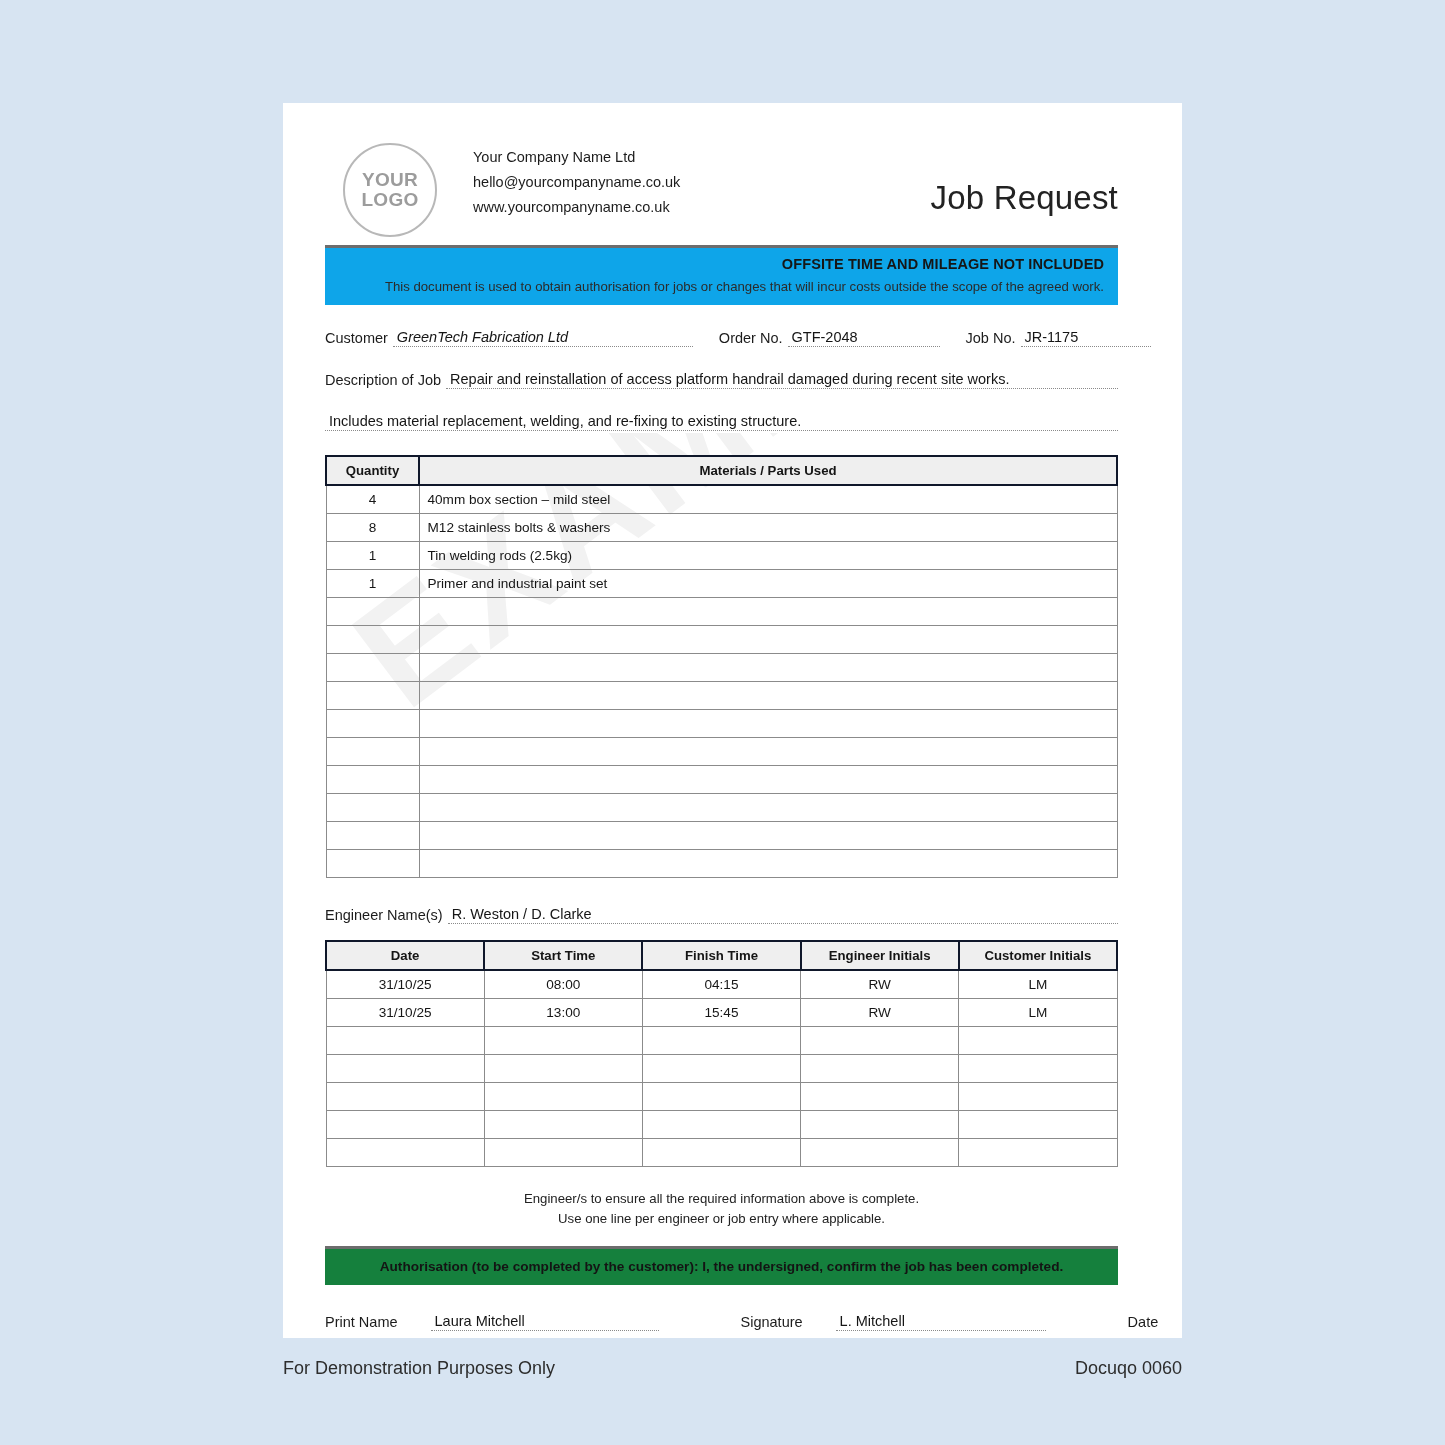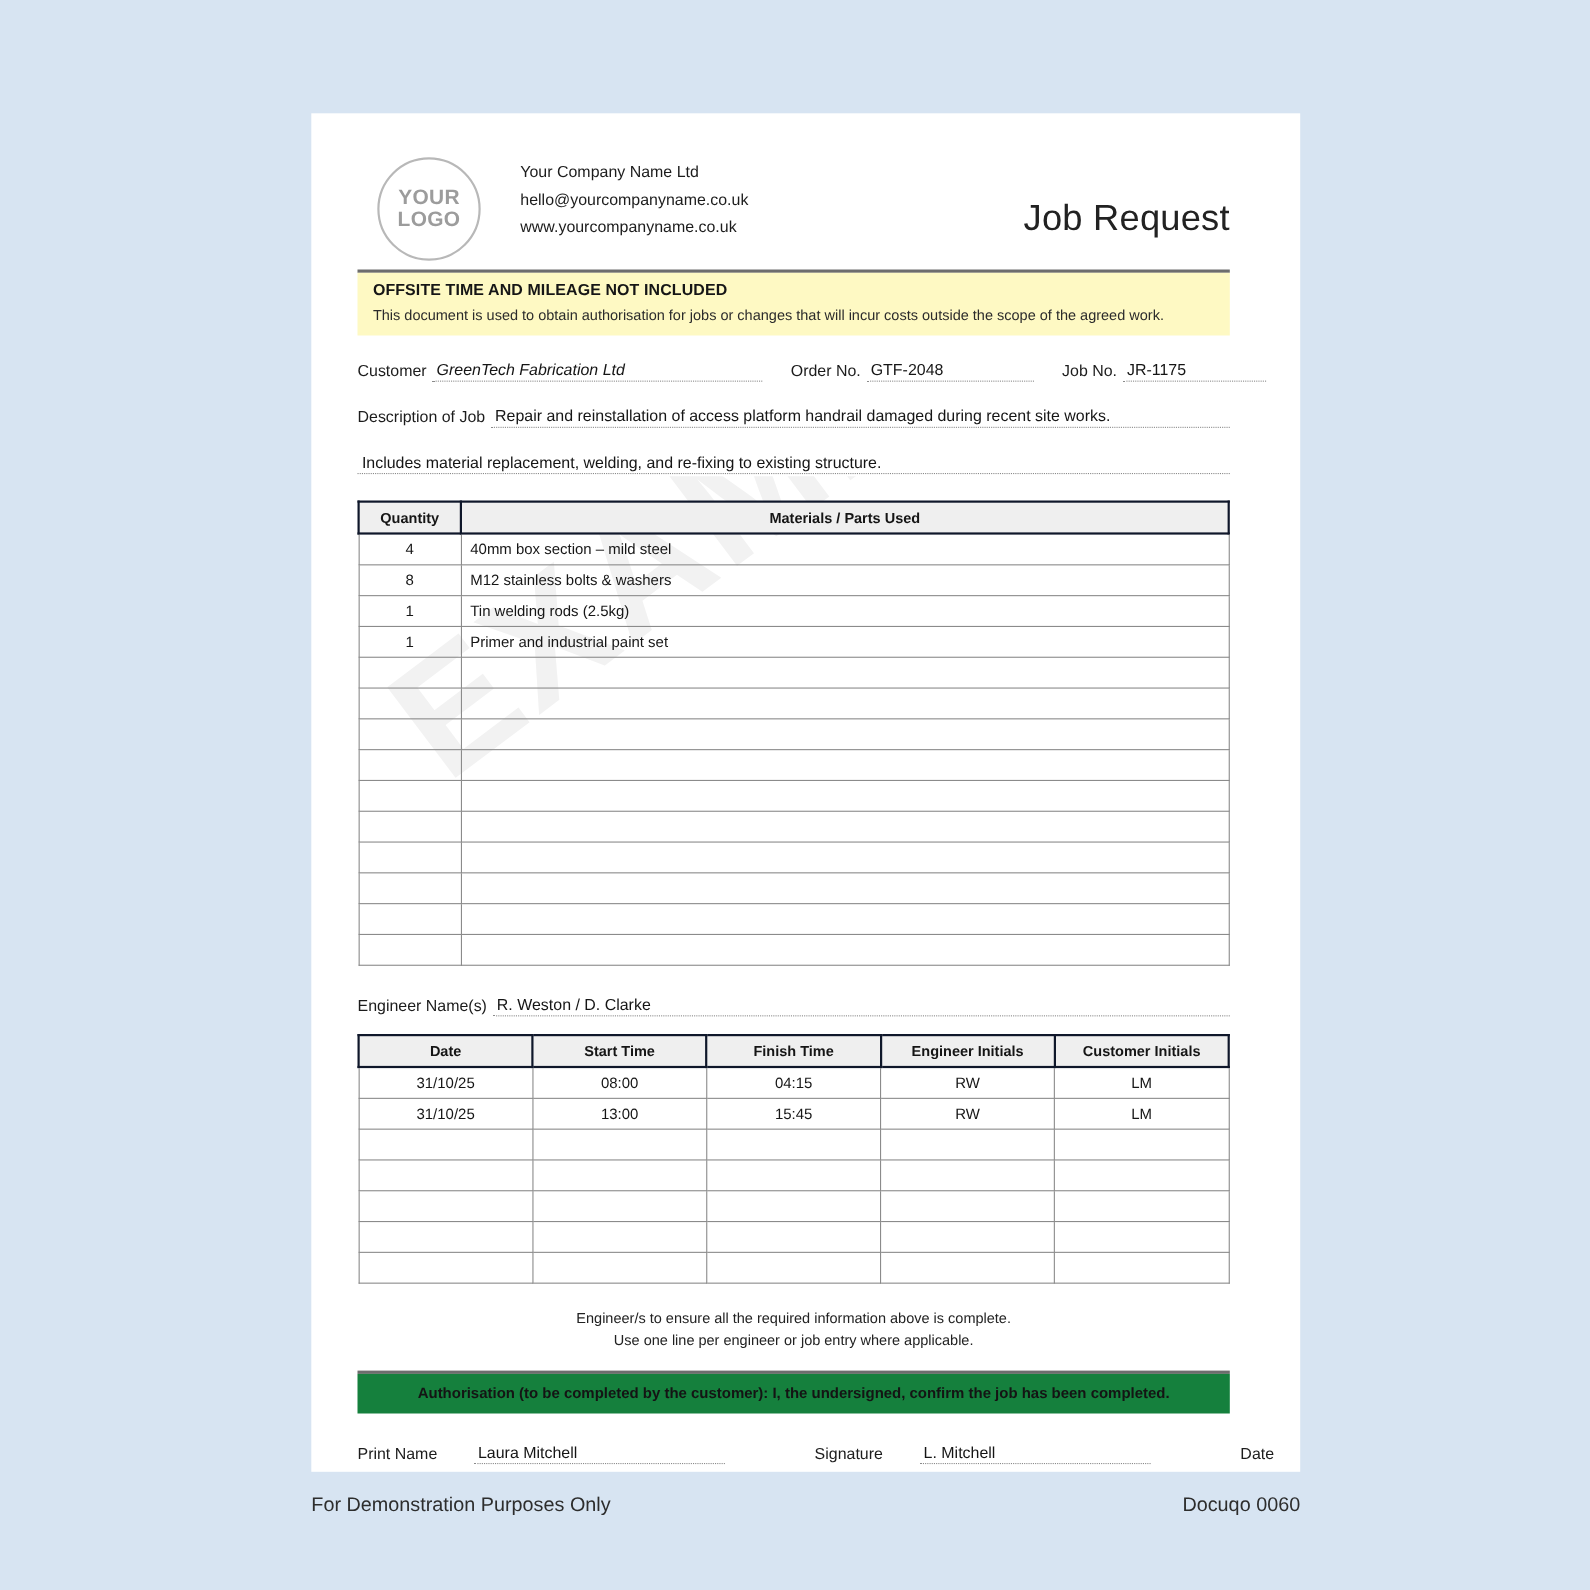--- a/index.html
+++ b/index.html
@@ -96,23 +96,23 @@
     color: #222222;
     letter-spacing: 0.2px;
   }
 
   
   .rule-thick {
     border-top: 3px solid #6d6d6d;
     height: 0;
   }
   .notice {
-    background: #fef9c3;
+    background: #0ea5e9;
     padding: 8px 14px 11px 14px;
-    text-align: left;
+    text-align: right;
   }
   .notice-head {
     font-size: 14.5px;
     font-weight: bold;
     color: #161616;
     letter-spacing: 0.1px;
   }
   .notice-sub {
     font-size: 13.2px;
     color: #2b2b2b;

